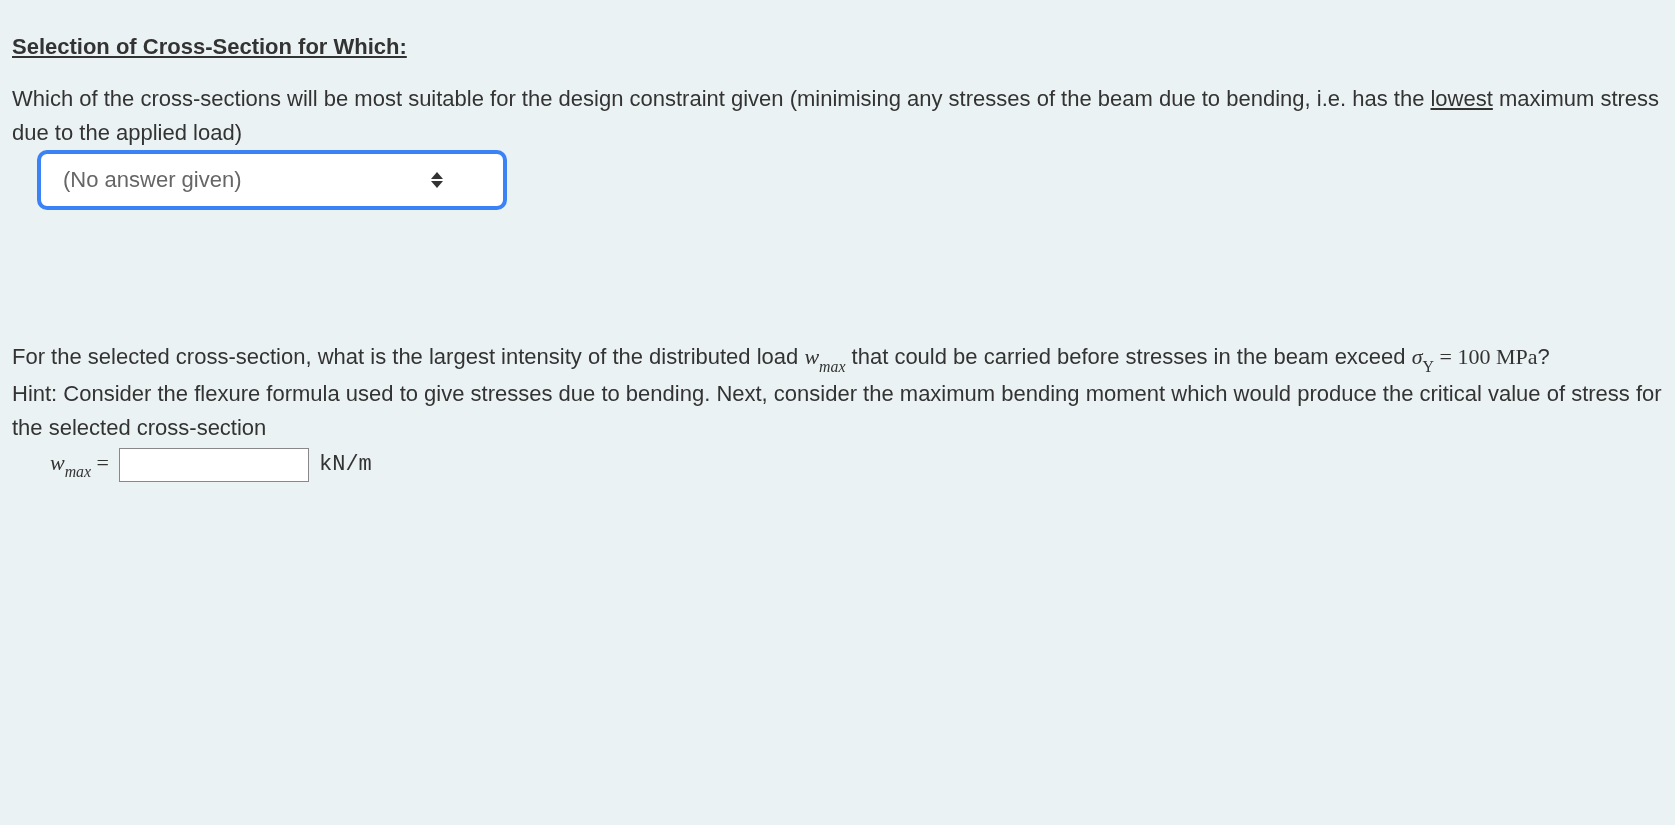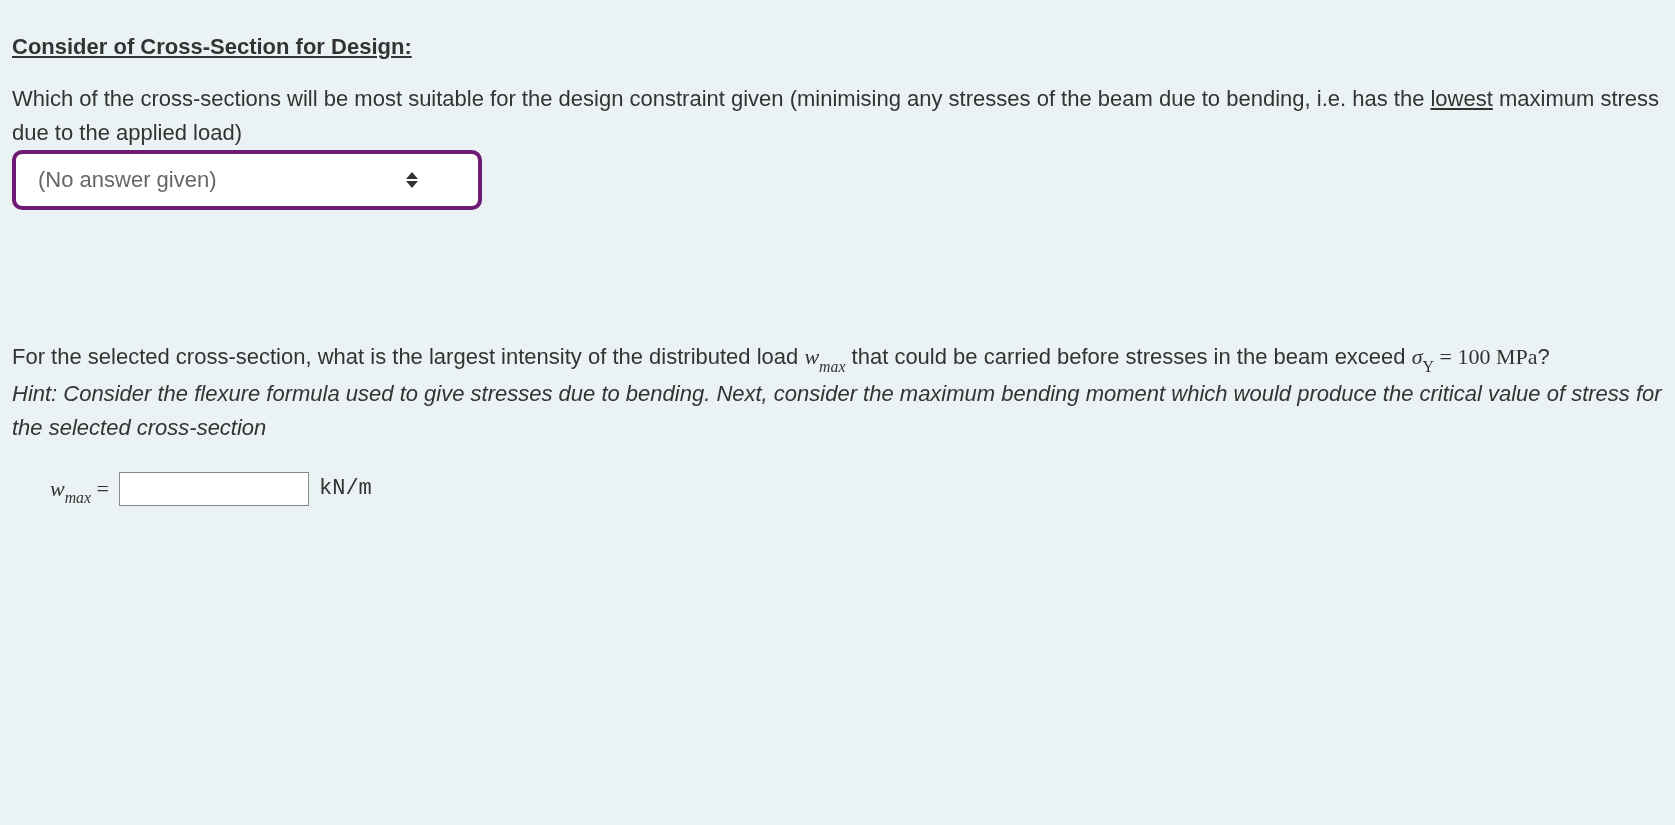--- a/index.html
+++ b/index.html
@@ -22,25 +22,26 @@
       margin-bottom: 18px;
     }
     .question-text {
     }
     .underline {
       text-decoration: underline;
     }
     .select-wrap {
       position: relative;
       display: inline-block;
-      border: 4px solid #701a75;
+      border: 4px solid #3b82f6;
       border-radius: 10px;
       background: #fff;
       width: 470px;
       height: 60px;
+      margin-left: 25px;
     }
     .select-text {
       position: absolute;
       left: 22px;
       top: 50%;
       transform: translateY(-50%);
       color: #666;
     }
     .select-arrows {
       position: absolute;
@@ -78,26 +79,24 @@
       font-style: italic;
       vertical-align: sub;
       position: relative;
       top: 2px;
     }
     .math-rm {
       font-family: "Cambria Math", "Times New Roman", serif;
       font-style: normal;
     }
     .hint {
-      font-style: italic;
-      margin-bottom: 26px;
     }
     .answer-line {
       display: flex;
-      align-items: flex-start;
+      align-items: flex-end;
       gap: 10px;
       margin-left: 38px;
     }
     .answer-label {
       font-family: "Cambria Math", "Times New Roman", serif;
     }
     .eq {
       font-family: "Cambria Math", "Times New Roman", serif;
     }
     .answer-input {
@@ -110,21 +109,21 @@
     }
     .unit {
       font-family: Liberation Mono, monospace;
     }
   </style>
 </head>
 <body>
 
 
 
-<div class="heading">Consider of Cross-Section for Design:</div>
+<div class="heading">Selection of Cross-Section for Which:</div>
 
 <div class="question-text">
   <span>Which of the cross-sections will be most suitable for the design constraint given (minimising any stresses of the beam due to bending, i.e. has the </span><span class="underline">lowest</span><span> maximum stress due to the applied load)</span>
 </div>
 
 <div class="select-wrap">
   <span class="select-text">(No answer given)</span>
   <span class="select-arrows">
     <span class="arrow-up"></span>
     <span class="arrow-down"></span>

